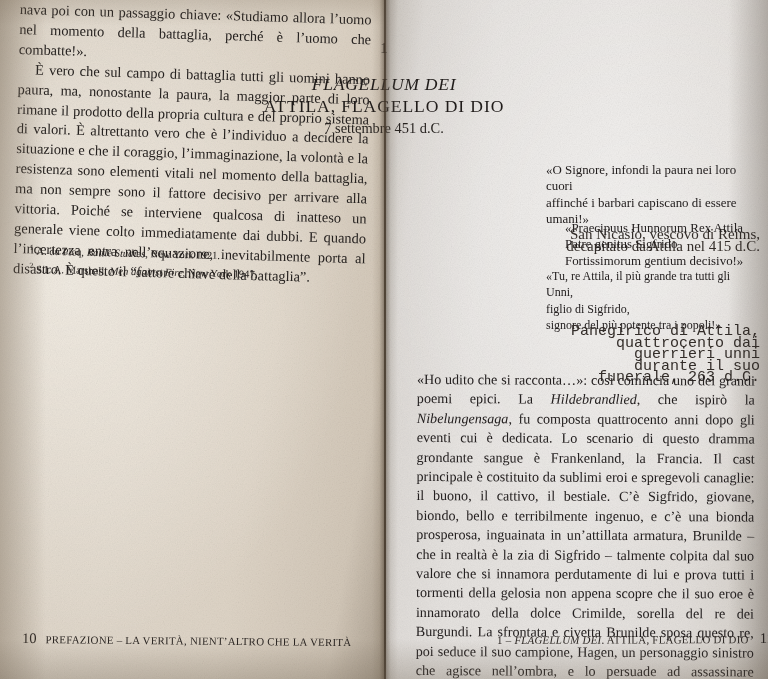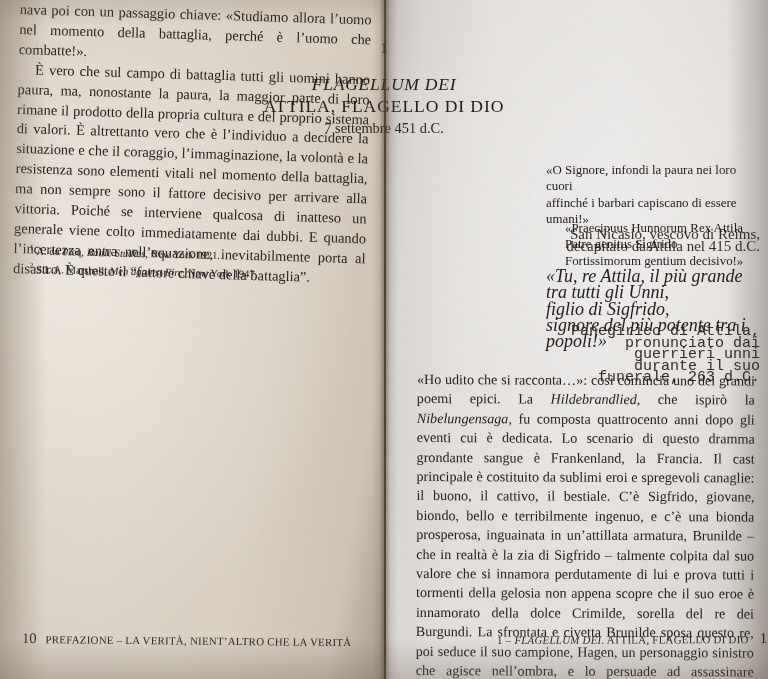--- a/index.html
+++ b/index.html
@@ -90,21 +90,21 @@
 
   
   .chapnum{position:absolute;left:0;right:0;top:40px;text-align:center;font-size:14.8px;color:#2b2724;}
   .chaptitle{position:absolute;left:0;right:0;top:74px;text-align:center;color:#201c1a;}
   .chaptitle .lat{display:block;font-style:italic;font-size:17.6px;letter-spacing:.7px;}
   .chaptitle .ita{display:block;font-size:17.6px;letter-spacing:.9px;margin-top:1px;}
   .chapdate{position:absolute;left:0;right:0;top:120px;text-align:center;font-size:14.4px;color:#272320;}
 
   .epi{position:absolute;color:#242020;}
   .epi .q{font-size:12.9px;line-height:16.3px;}
-  .epi .qi{font-size:18px;line-height:16.3px;font-style:italic;}
+  .epi .qi{font-size:12px;line-height:16.3px;}
   .epi .src{font-size:15px;line-height:11.6px;text-align:right;margin-top:2px;color:#332d29;}
 
   .epi1{left:546px;top:162px;width:214px;}
   .epi2{left:565px;top:220px;width:214px;}
   .epi3{left:546px;top:268px;width:214px;}
   .epi3src{left:546px;top:324px;width:214px;font-family:Liberation Mono, monospace;}
 
   .body-r{
     position:absolute;left:417px;top:370px;width:338px;
     font-size:14.1px;line-height:19.4px;text-align:justify;color:#242020;
@@ -198,21 +198,21 @@
 
   <div class="epi epi3">
     <div class="qi">«Tu, re Attila, il più grande tra tutti gli Unni,</div>
     <div class="qi">figlio di Sigfrido,</div>
     <div class="qi">signore del più potente tra i popoli!»</div>
   </div>
 
   <div class="epi epi3src">
     <div class="src">
       <div>Panegirico di Attila,</div>
-      <div>pronunciato dai guerrieri unni</div>
+      <div>quattrocento dai guerrieri unni</div>
       <div>durante il suo funerale, 263 d.C.</div>
     </div>
   </div>
 
   <div class="body-r">
     <p><span>«Ho udito che si racconta…»: così comincia uno dei grandi poemi epici. La </span><i>Hildebrandlied</i><span>, che ispirò la </span><i>Nibelungensaga</i><span>, fu composta quattrocento anni dopo gli eventi cui è dedicata. Lo scenario di questo dramma grondante sangue è Frankenland, la Francia. Il cast principale è costituito da sublimi eroi e spregevoli canaglie: il buono, il cattivo, il bestiale. C’è Sigfrido, giovane, biondo, bello e terribilmente ingenuo, e c’è una bionda prosperosa, inguainata in un’attillata armatura, Brunilde – che in realtà è la zia di Sigfrido – talmente colpita dal suo valore che si innamora perdutamente di lui e prova tutti i tormenti della gelosia non appena scopre che il suo eroe è innamorato della dolce Crimilde, sorella del re dei Burgundi. La sfrontata e civetta Brunilde sposa questo re, poi seduce il suo campione, Hagen, un personaggio sinistro che agisce nell’ombra, e lo persuade ad assassinare Sigfrido. Fine della prima parte – ma, niente paura, ce n’è sempre una seconda, ed è all’insegna della</span></p>
   </div>
 
   <div class="folio-r">
     <span class="run">1 – </span><span class="run it">FLAGELLUM DEI</span><span class="run">. ATTILA, FLAGELLO DI DIO</span><span class="num">11</span>

